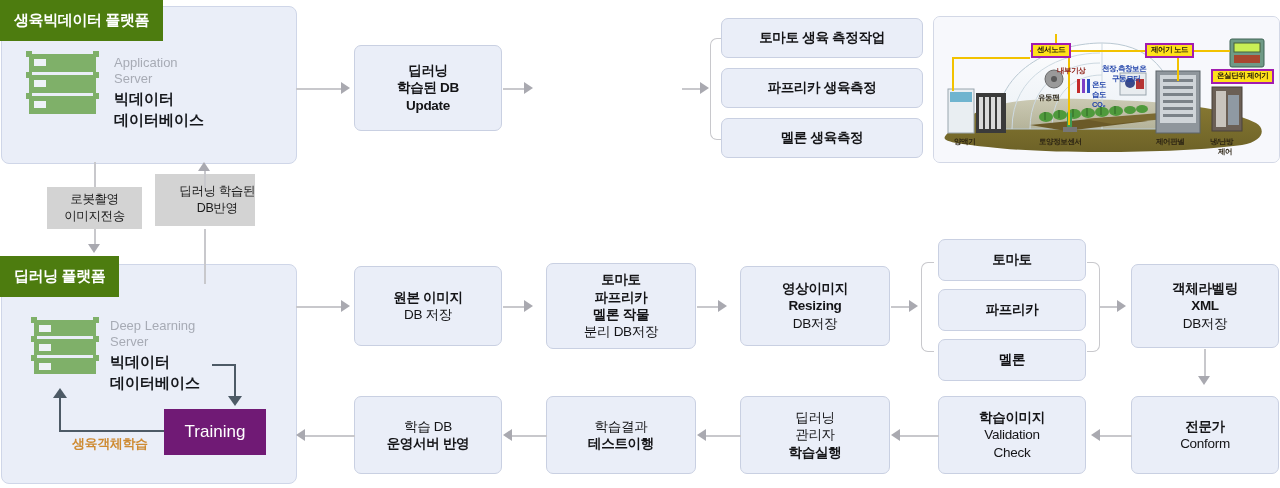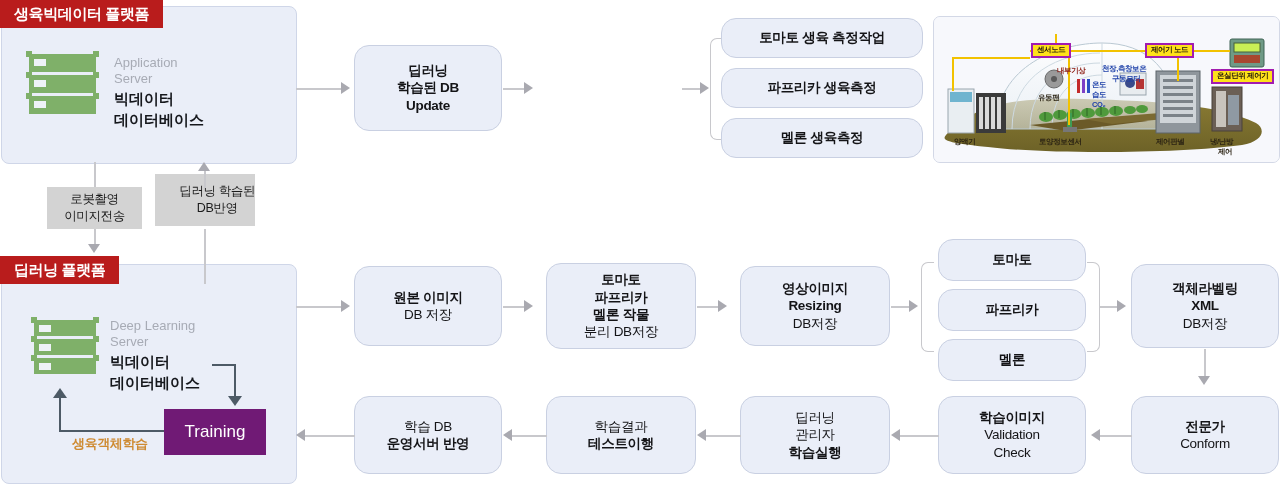--- a/index.html
+++ b/index.html
@@ -16,29 +16,29 @@
 
   
   .platform{
     position:absolute;
     background:#eaeef8;
     border:1px solid #cfd6e8;
     border-radius:8px;
   }
   .platform-badge{
     position:absolute;
-    background:#b91c1c;
+    background:#4d7c0f;
     color:#ffffff;
     font-weight:bold;
     font-size:15px;
     letter-spacing:-0.4px;
     display:flex;align-items:center;justify-content:center;
     white-space:nowrap;
     padding:0 14px;
-    height:28px;
+    height:41px;
     z-index:6;
   }
 
   
   .server-icon{position:absolute;}
   .server-icon .bar{
     position:relative;
     width:100%;height:18px;
     background:#7fb069;
     margin-bottom:3px;
@@ -59,21 +59,21 @@
 
   .srv-label{position:absolute;line-height:1.22;}
   .srv-label .sub{color:#a7abb5;font-size:13px;}
   .srv-label .main{color:#15171c;font-size:15px;font-weight:bold;margin-top:3px;}
 
   
   .box{
     position:absolute;
     background:#eaeef8;
     border:1px solid #c9d0e2;
-    border-radius:15px;
+    border-radius:7px;
     display:flex;align-items:center;justify-content:center;
     text-align:center;
     color:#141417;
     line-height:1.28;
     font-size:13.5px;
     letter-spacing:-0.3px;
     box-sizing:border-box;
   }
   .box .t{display:block;}
   .box .b{font-weight:bold;}

